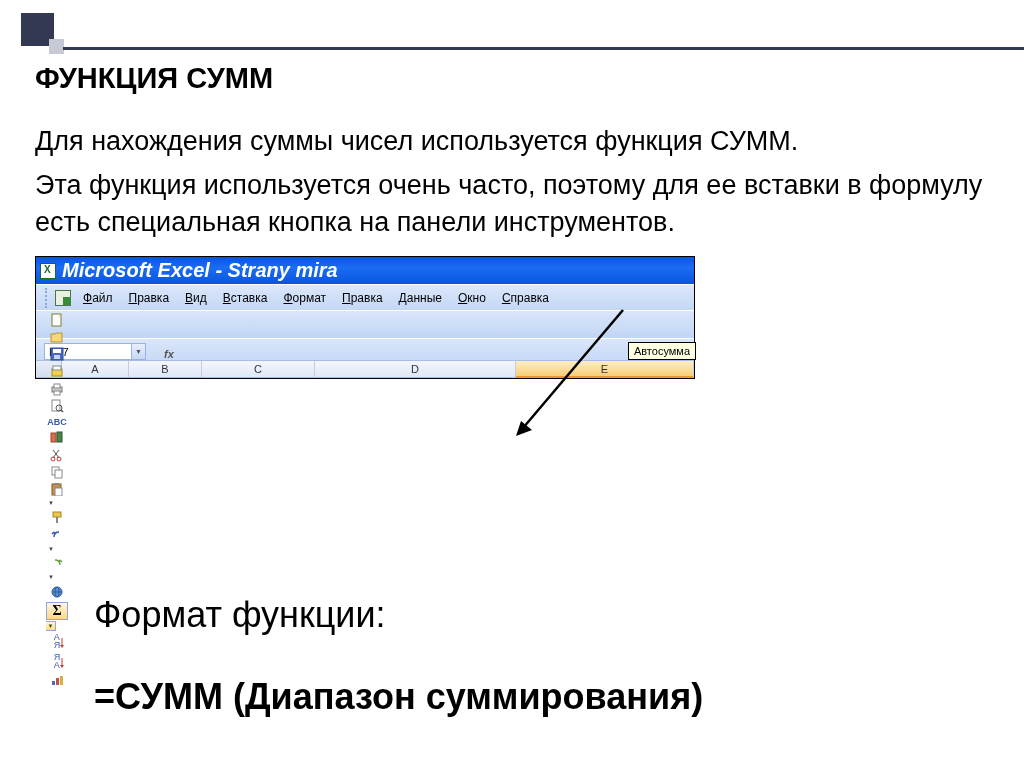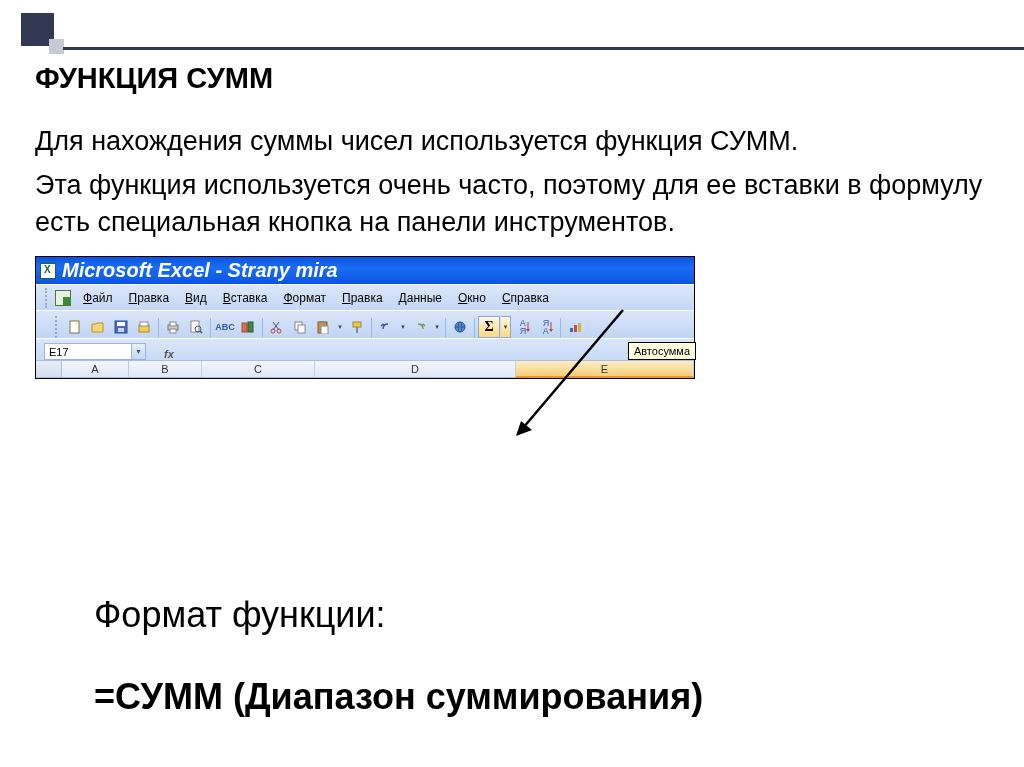--- a/index.html
+++ b/index.html
@@ -20,21 +20,21 @@
   .titlebar .excel-doc-icon { width: 16px; height: 16px; margin-right: 6px; background: #fff; border: 1px solid #1a6b2a; position: relative; }
   .titlebar .excel-doc-icon::before { content:"X"; color:#1a6b2a; font-size:10px; font-weight:bold; position:absolute; top:0px; left:3px; font-style:normal; }
   
   .menubar { height: 26px; background: linear-gradient(to bottom, #dbe7fb 0%, #c4d7f5 100%); border-top: 1px solid #fff; display: flex; align-items: center; font-size: 12px; font-family: Tahoma, sans-serif; padding-left: 7px; }
   .menubar .menu-grip { width: 6px; height: 20px; border-left: 2px dotted #8aa8d8; margin: 0 4px 0 2px; }
   .menubar .menu-icon { width: 16px; height: 16px; margin: 1px 4px 0 0; background:#e8f0e0; border:1px solid #4a7a3a; position:relative; }
   .menubar .menu-icon::after{content:""; position:absolute; bottom:0; right:-1px; width:8px; height:8px; background:#3a8a3a; }
   .menubar .menu-item { padding: 4px 8px; text-decoration: underline; text-decoration-color: transparent; }
   .menubar .menu-item:first-letter { text-decoration: underline; }
   
-  .toolbar { height: 28px; background: linear-gradient(to bottom, #dae6fa 0%, #c0d5f4 100%); border-top: 1px solid #fff; display: flex; align-items: flex-end; padding-left: 17px; gap: 1px; }
+  .toolbar { height: 28px; background: linear-gradient(to bottom, #dae6fa 0%, #c0d5f4 100%); border-top: 1px solid #fff; display: flex; align-items: flex-start; padding-left: 10px; gap: 1px; flex-direction: column; }
   .toolbar .tb-grip { width: 5px; height: 22px; border-left: 2px dotted #8aa8d8; margin: 0 3px 0 2px; }
   .tb-btn { width: 22px; height: 22px; display:flex; align-items:center; justify-content:center; font-size:11px; border: 1px solid transparent; position:relative; }
   .tb-btn.mark { border: 1px solid #8aa8d8; background: linear-gradient(to bottom, #fff7e5, #ffd97a); }
   .tb-drop { width: 10px; height: 22px; display:flex; align-items:center; justify-content:center; font-size:7px; color:#444; border:1px solid transparent; }
   .tb-drop.mark { border: 1px solid #8aa8d8; border-left:none; background: linear-gradient(to bottom,#fff7e5,#ffd97a); }
   .tb-sep { width:1px; height:20px; background:#a0b8e0; margin:0 2px; }
   
   .formulabar { height: 22px; background: linear-gradient(to bottom,#dae6fa, #c8daf6); border-top:1px solid #fff; display:flex; align-items:flex-end; padding-left:8px; font-size:11px; font-family: Tahoma, sans-serif; }
   .namebox { width: 88px; height: 17px; background:#fff; border:1px solid #99b4e2; padding:1px 4px; display:flex; align-items:center; }
   .namebox-drop { width:14px; height:17px; background:linear-gradient(#e8effc,#c6d8f4); border:1px solid #99b4e2; border-left:none; display:flex; align-items:center; justify-content:center; font-size:7px; color:#556; margin-right: 18px;}

